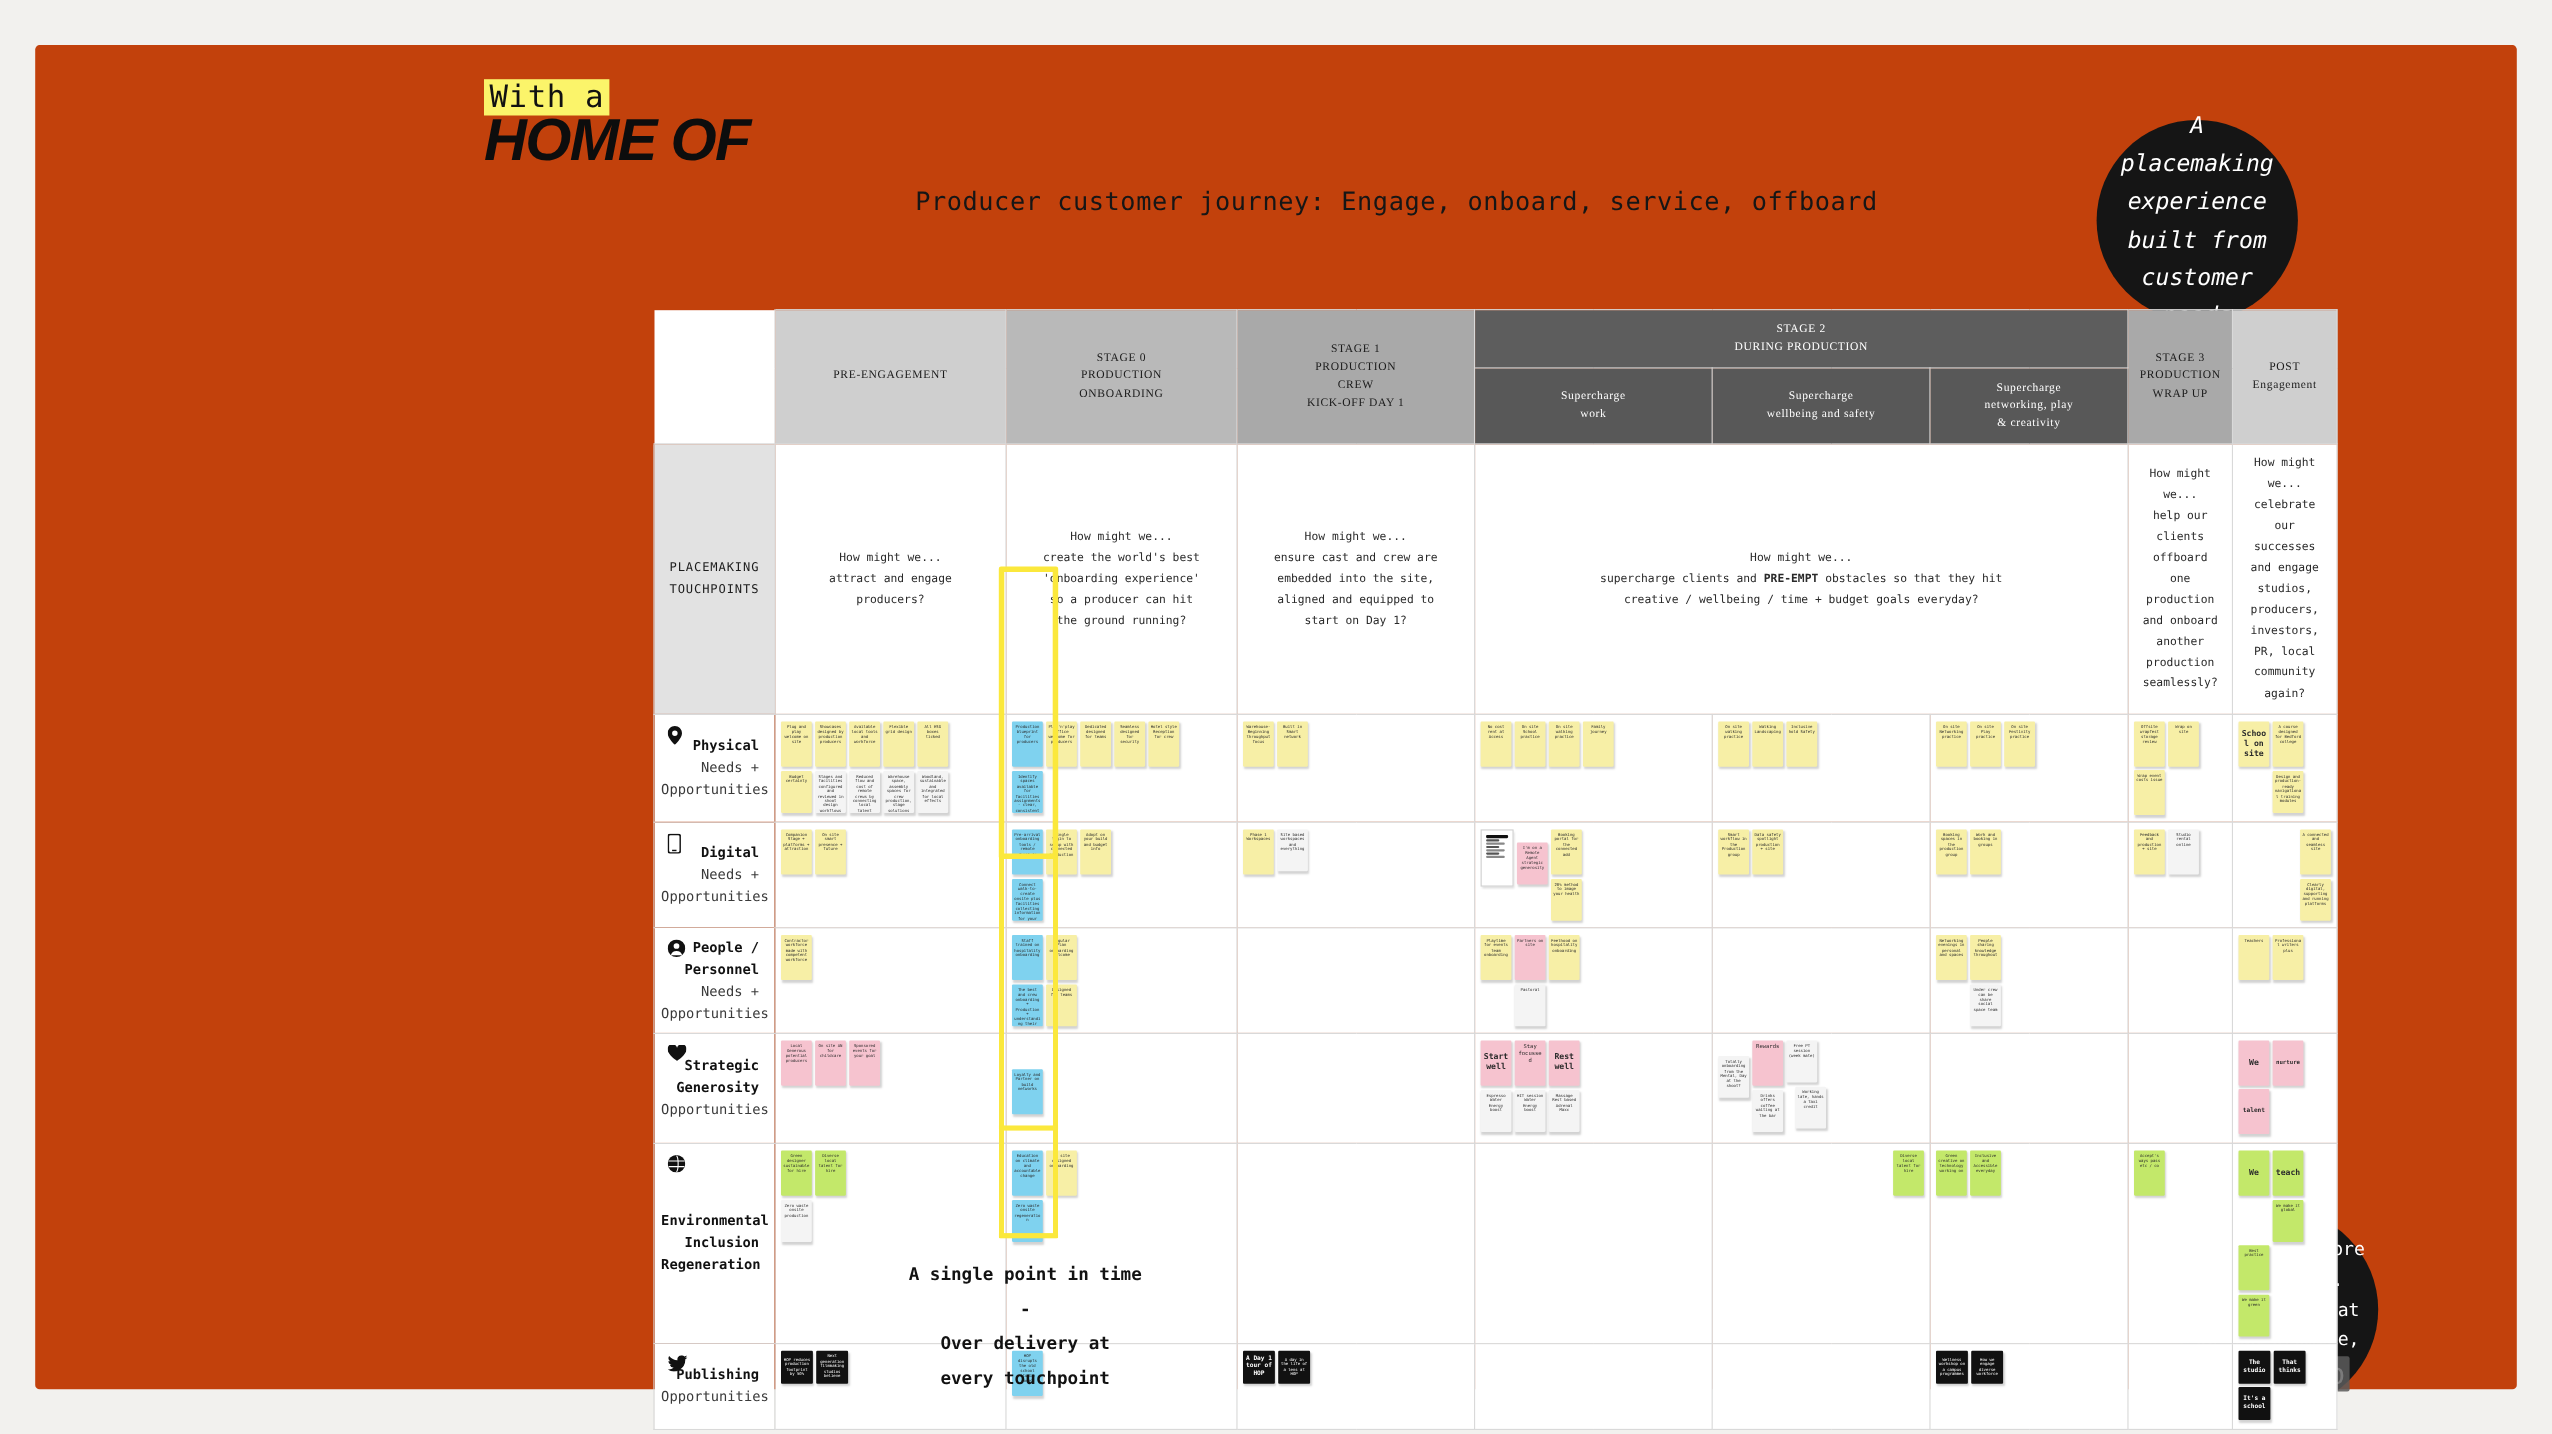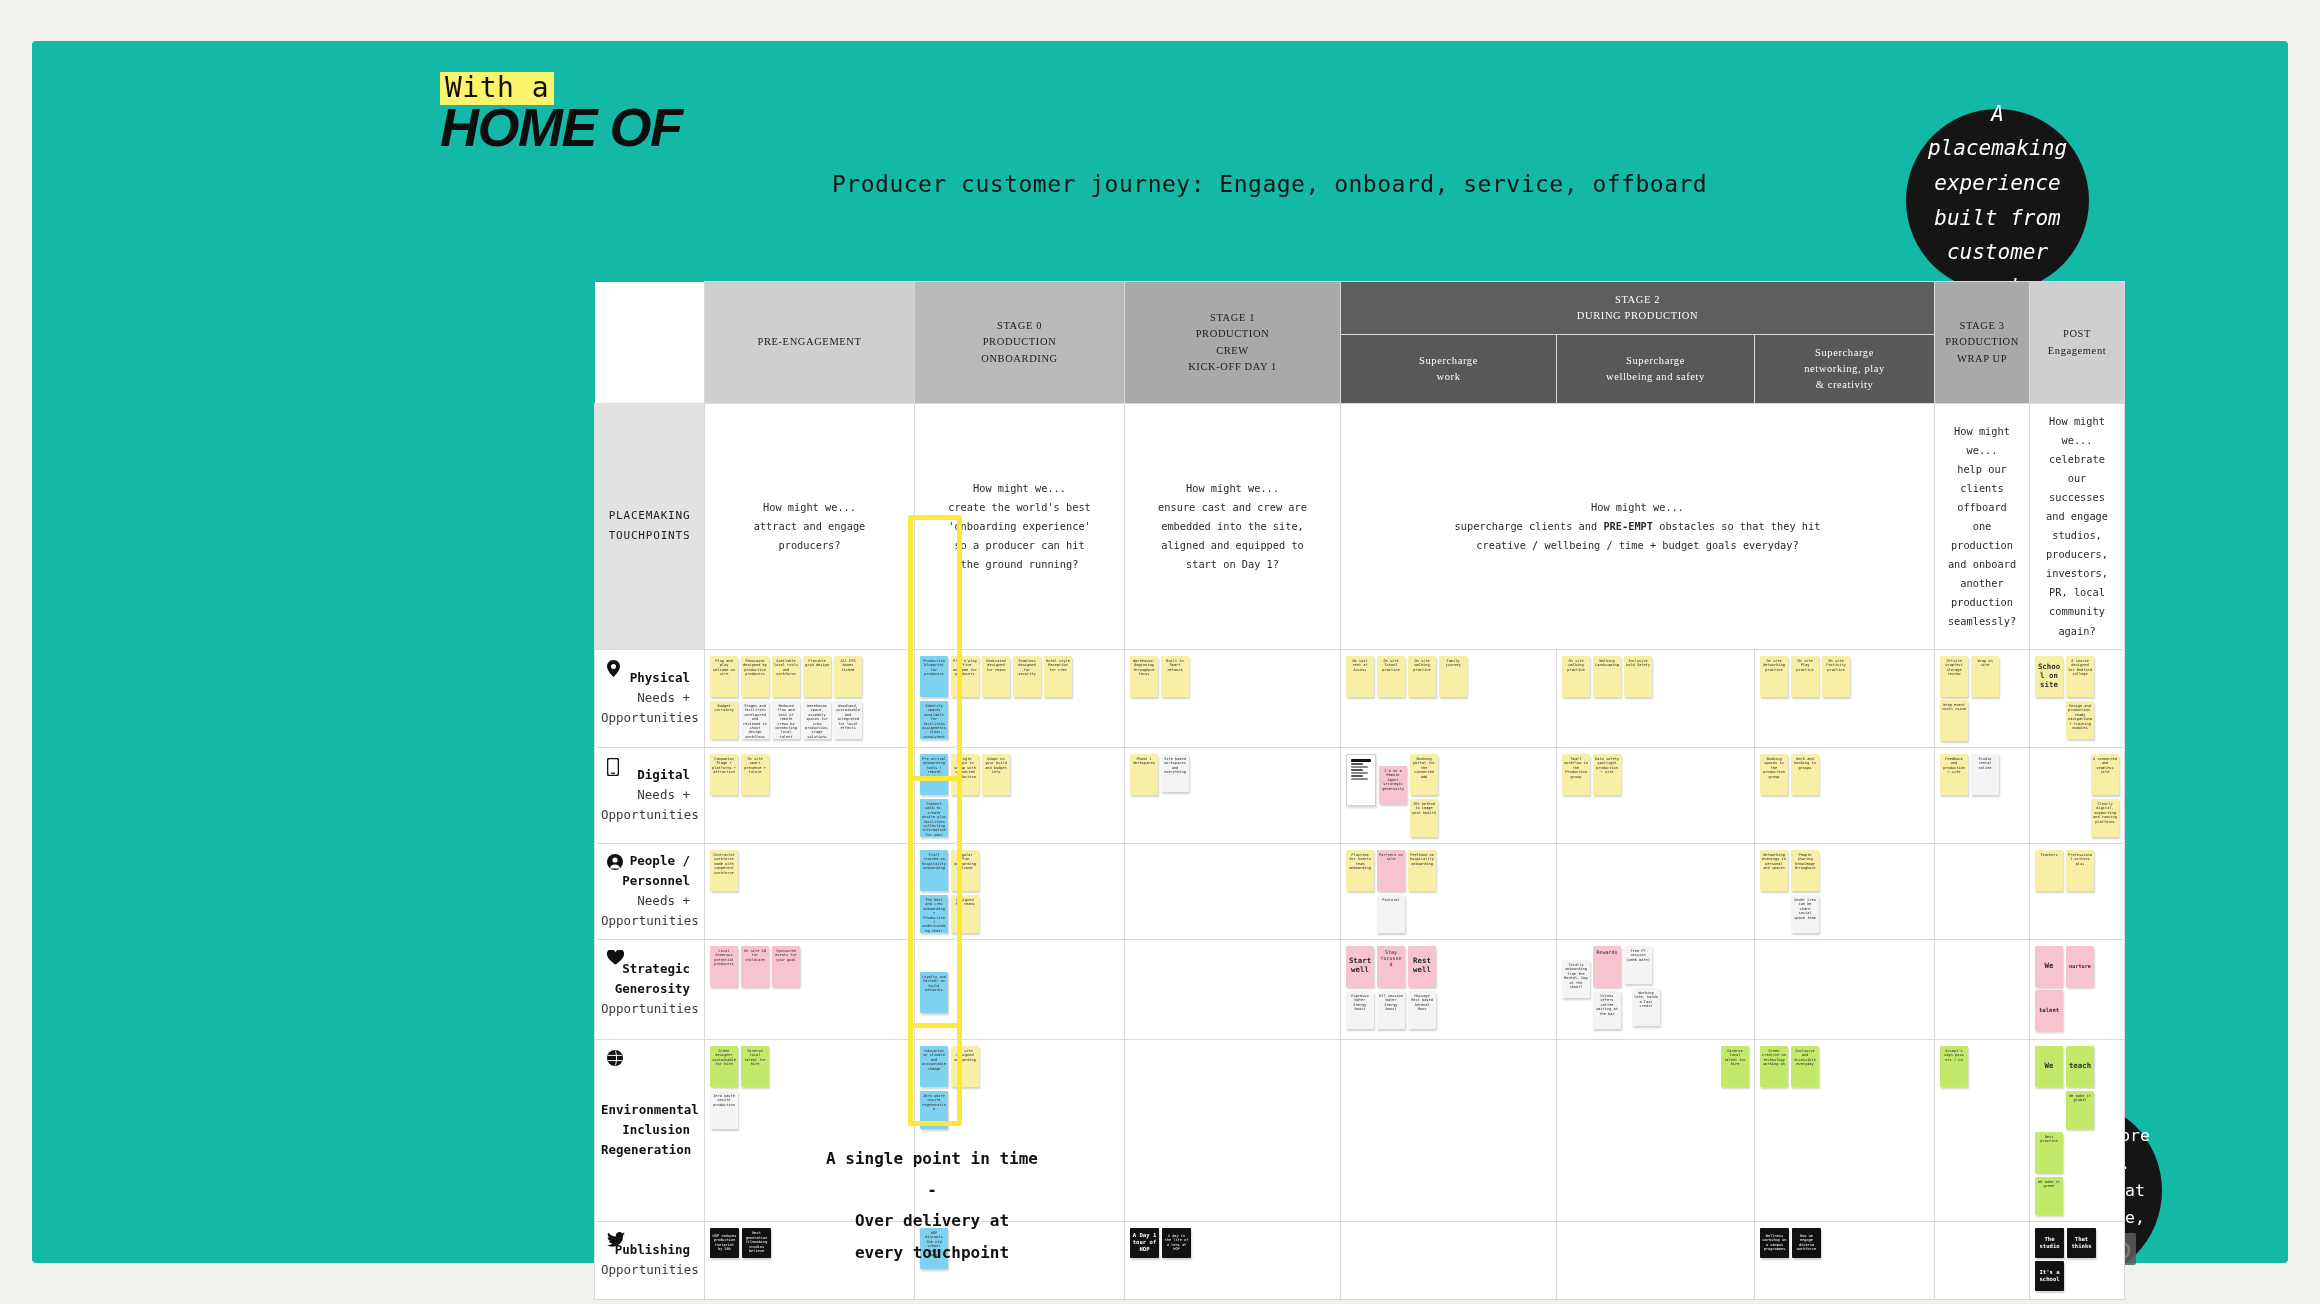--- a/index.html
+++ b/index.html
@@ -1,18 +1,18 @@
 <!DOCTYPE html>
 <html><head>
 <meta charset="utf-8">
 <style>
   html,body{margin:0;padding:0;background:#f2f1ee;}
   body{font-family:"DejaVu Sans Mono","Liberation Mono",monospace;}
   .page{position:relative;width:2320px;height:1304px;overflow:hidden;background:#f2f1ee;}
-  .canvas{position:absolute;left:32px;top:41px;width:2256px;height:1222px;background:#14b8a6;border-radius:4px;}
+  .canvas{position:absolute;left:32px;top:41px;width:2256px;height:1222px;background:#c2410c;border-radius:4px;}
 
   
   .brand{position:absolute;left:408px;top:31px;width:420px;}
   .brand-with{display:inline-block;background:#fbf46a;color:#111;font-size:28px;line-height:1.05;padding:1px 5px 3px 5px;letter-spacing:.5px;}
   .brand-main{font-family:"Liberation Sans",sans-serif;font-weight:bold;font-style:italic;font-size:54px;line-height:.92;letter-spacing:-1.5px;color:#0d0d0d;margin-top:-2px;}
   .brand-main .reg{font-size:22px;font-style:normal;font-weight:normal;vertical-align:8px;letter-spacing:0;}
   .brand-twist{display:inline-block;background:#fbf46a;color:#111;font-size:27px;line-height:1.05;padding:1px 6px 3px 6px;margin-left:190px;margin-top:1px;}
 
   .journey-title{position:absolute;left:800px;top:130px;font-size:23px;letter-spacing:.5px;color:#161616;white-space:nowrap;}
 

